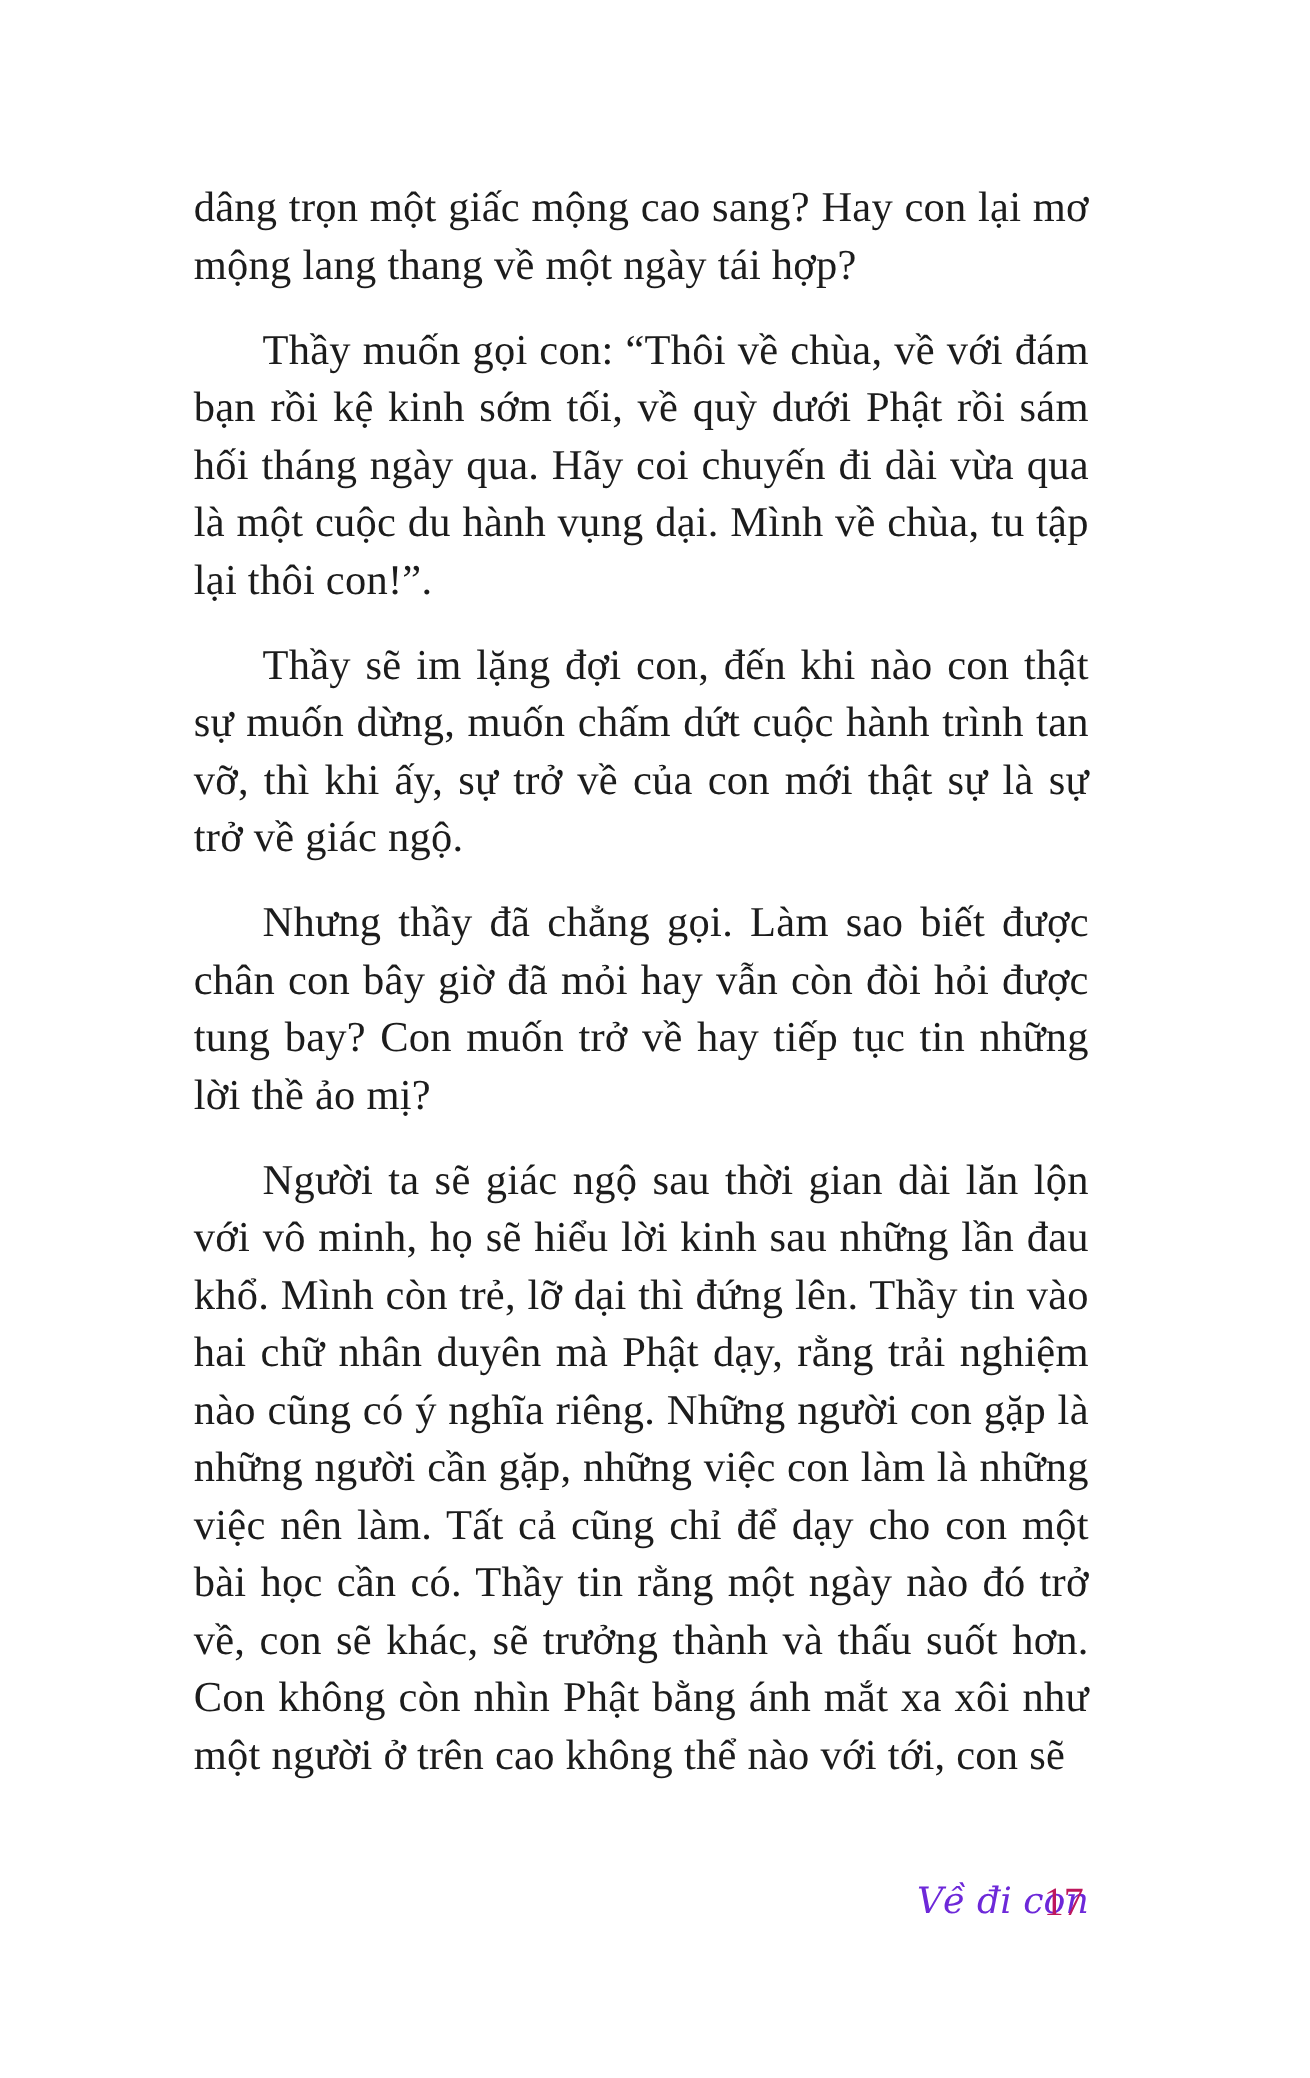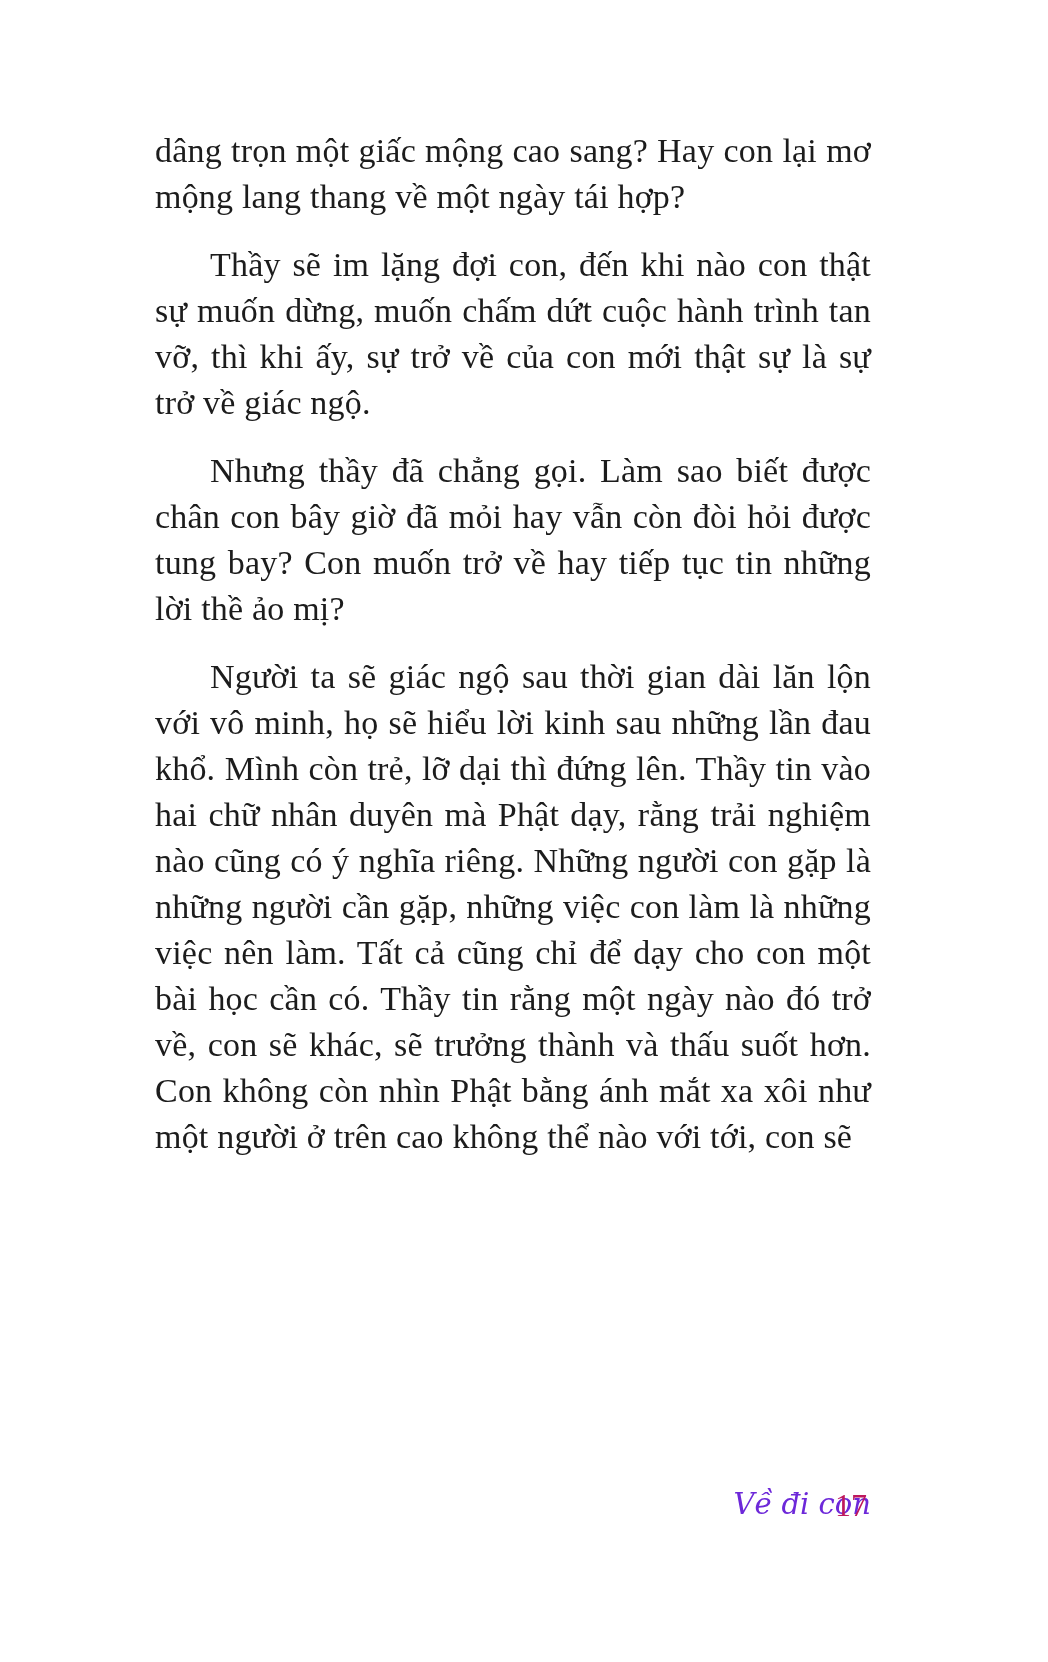--- a/index.html
+++ b/index.html
@@ -11,20 +11,21 @@
     width: 1048px;
     height: 1662px;
     position: relative;
     font-family: "Liberation Serif", "DejaVu Serif", serif;
   }
   .book-page {
     position: absolute;
     inset: 0;
     background: #ffffff;
     overflow: hidden;
+    margin-top: 16px;
   }
   .page-body {
     position: absolute;
     left: 155px;
     top: 128px;
     width: 716px;
     color: #1c1c1c;
     font-size: 34px;
     line-height: 46px;
     text-align: justify;
@@ -70,20 +71,21 @@
     color: #be185d;
   }
 </style>
 </head>
 <body>
 
 <div class="book-page">
 
   <main class="page-body">
     <p class="continued">dâng trọn một giấc mộng cao sang? Hay con lại mơ mộng lang thang về một ngày tái hợp?</p>
+    <p>Thầy muốn gọi con: “Thôi về chùa, về với đám bạn rồi kệ kinh sớm tối, về quỳ dưới Phật rồi sám hối tháng ngày qua. Hãy coi chuyến đi dài vừa qua là một cuộc du hành vụng dại. Mình về chùa, tu tập lại thôi con!”.</p>
     <p>Thầy sẽ im lặng đợi con, đến khi nào con thật sự muốn dừng, muốn chấm dứt cuộc hành trình tan vỡ, thì khi ấy, sự trở về của con mới thật sự là sự trở về giác ngộ.</p>
     <p>Nhưng thầy đã chẳng gọi. Làm sao biết được chân con bây giờ đã mỏi hay vẫn còn đòi hỏi được tung bay? Con muốn trở về hay tiếp tục tin những lời thề ảo mị?</p>
     <p>Người ta sẽ giác ngộ sau thời gian dài lăn lộn với vô minh, họ sẽ hiểu lời kinh sau những lần đau khổ. Mình còn trẻ, lỡ dại thì đứng lên. Thầy tin vào hai chữ nhân duyên mà Phật dạy, rằng trải nghiệm nào cũng có ý nghĩa riêng. Những người con gặp là những người cần gặp, những việc con làm là những việc nên làm. Tất cả cũng chỉ để dạy cho con một bài học cần có. Thầy tin rằng một ngày nào đó trở về, con sẽ khác, sẽ trưởng thành và thấu suốt hơn. Con không còn nhìn Phật bằng ánh mắt xa xôi như một người ở trên cao không thể nào với tới, con sẽ</p>
   </main>
 
   <footer class="page-footer">
     <span class="running-title">Về đi con</span>
     <span class="page-number">17</span>
   </footer>
 

